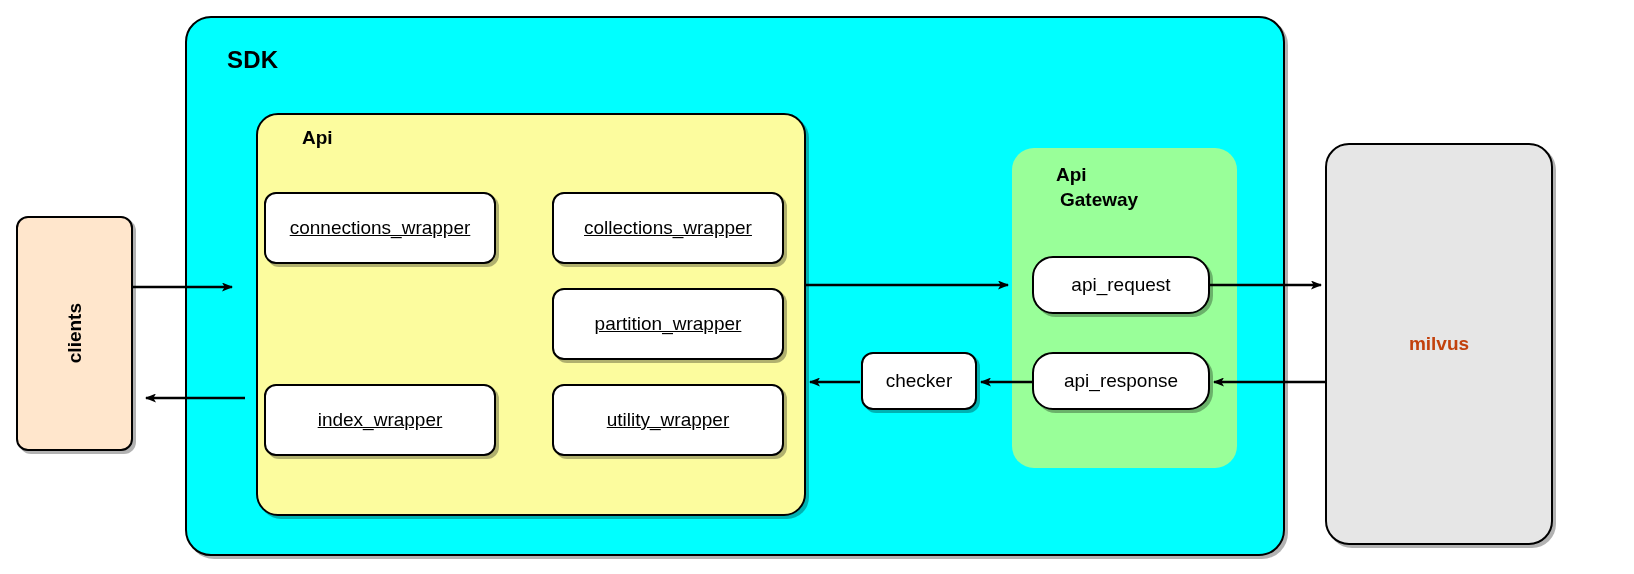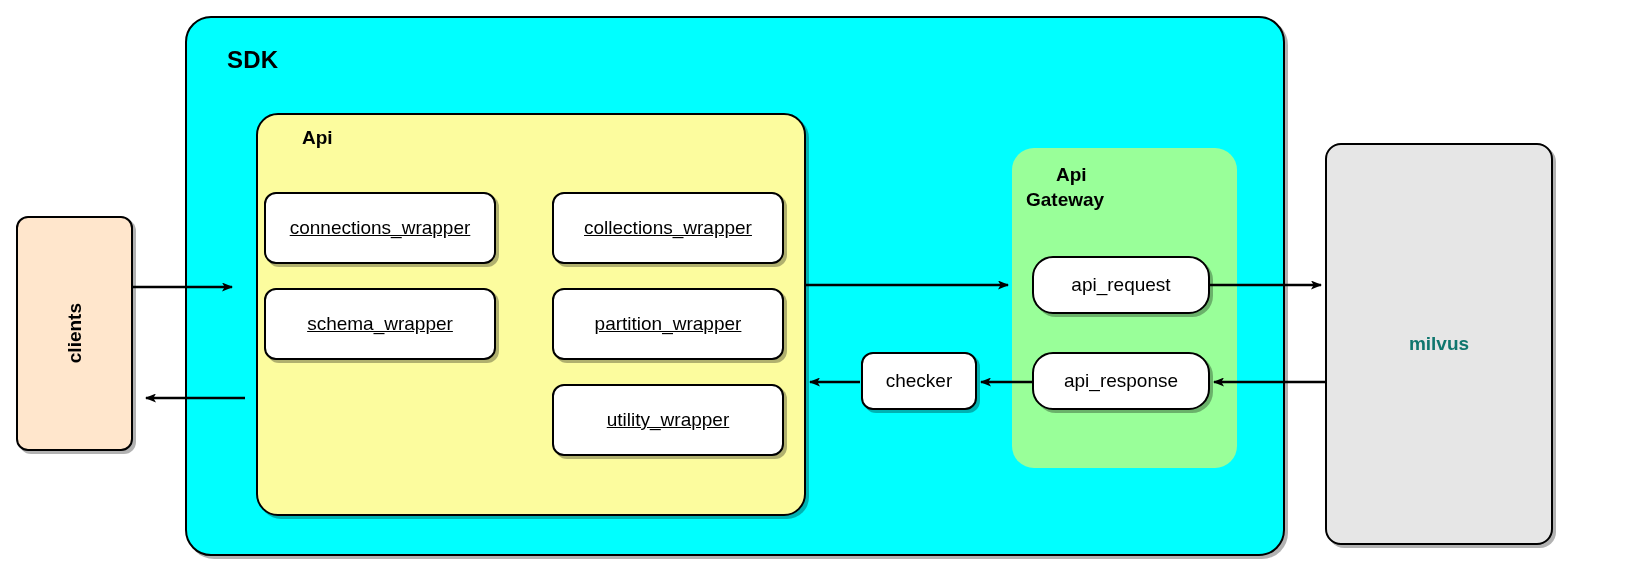--- a/index.html
+++ b/index.html
@@ -104,21 +104,21 @@
     position: absolute;
     left: 14px;
     top: 14px;
     font-size: 19px;
     font-weight: bold;
     line-height: 1.32;
     color: #000000;
     width: 160px;
   }
   #api-gateway-label .ln1 { display: block; padding-left: 30px; }
-  #api-gateway-label .ln2 { display: block; }
+  #api-gateway-label .ln2 { display: block; margin-left: 34px; }
 
   .gateway-box {
     width: 178px;
     height: 58px;
     left: 1032px;
     border-radius: 21px;
     display: flex;
     align-items: center;
     justify-content: center;
     font-size: 19px;
@@ -161,28 +161,28 @@
     transform: rotate(180deg);
     white-space: nowrap;
   }
 
   
   #milvus-box {
     left: 1325px;
     top: 143px;
     width: 228px;
     height: 402px;
-    border-radius: 16px;
+    border-radius: 24px;
     background: #e6e6e6;
     display: flex;
     align-items: center;
     justify-content: center;
     font-size: 19px;
     font-weight: bold;
-    color: #0f766e;
+    color: #c2410c;
   }
 
   
   #arrow-layer {
     position: absolute;
     left: 0;
     top: 0;
     width: 1634px;
     height: 574px;
     pointer-events: none;
@@ -203,22 +203,22 @@
   </div>
 
   <div class="box shadowed" id="api-wrapper-container">
     <span id="api-wrapper-label">
       <span class="ln1">Api</span>
     </span>
   </div>
 
   <div class="box shadowed wrapper-box col-left row-1">connections_wrapper</div>
   <div class="box shadowed wrapper-box col-right row-1">collections_wrapper</div>
-  <div class="box shadowed wrapper-box col-left row-2">schema_wrapper</div>
   <div class="box shadowed wrapper-box col-right row-2">partition_wrapper</div>
+  <div class="box shadowed wrapper-box col-left row-3">index_wrapper</div>
   <div class="box shadowed wrapper-box col-right row-3">utility_wrapper</div>
 
   <div class="box shadowed" id="checker-box">checker</div>
 
   <div class="box" id="api-gateway-container">
     <span id="api-gateway-label">
       <span class="ln1">Api</span>
       <span class="ln2">Gateway</span>
     </span>
   </div>

